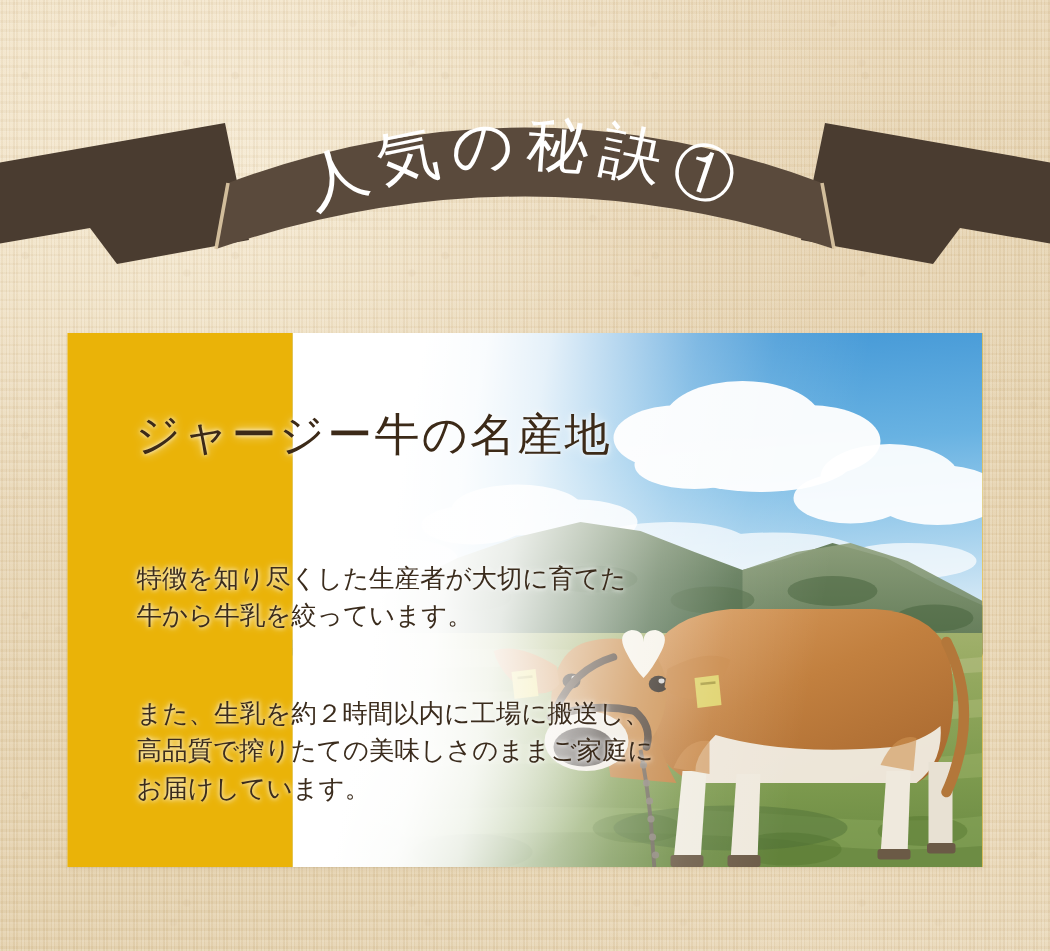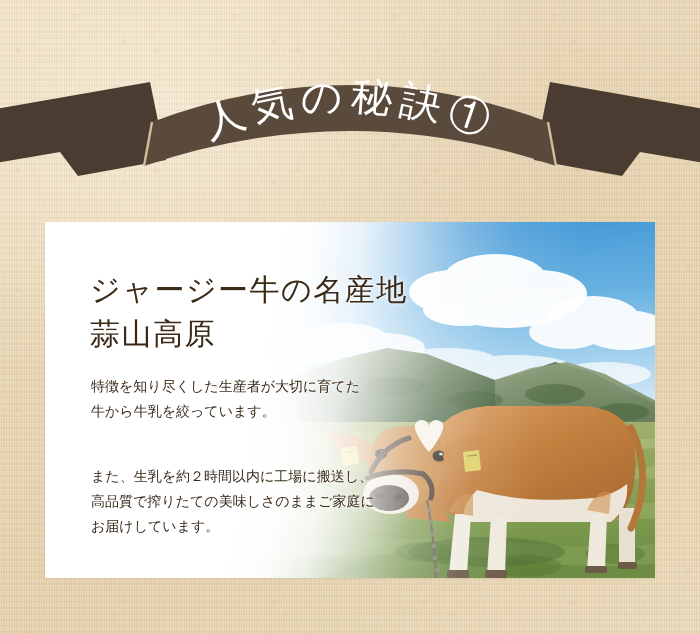--- a/index.html
+++ b/index.html
@@ -56,21 +56,21 @@
     font-family:"DejaVu Serif","Liberation Serif", serif;
     font-size:41px;
     fill:#ffffff;
     letter-spacing:7px;
   }
 
   
   #card {
     position:absolute; left:45px; top:222px;
     width:610px; height:356px;
-    background:#ffffff;
+    background:#eab308;
     overflow:hidden;
     box-shadow:0 1px 3px rgba(120,95,60,.10);
   }
 
   
   #photo { position:absolute; right:0; top:0; width:460px; height:356px; overflow:hidden; }
   #photo svg { display:block; width:460px; height:356px; }
 
   #photo-fade {
     position:absolute; left:0; top:0; width:460px; height:356px;
@@ -96,21 +96,21 @@
     letter-spacing:1.5px;
     white-space:nowrap;
     text-shadow:0 0 3px rgba(255,255,255,.9), 0 0 7px rgba(255,255,255,.75);
   }
   #headline-1 { top:48px; }
   #headline-2 { top:92px; }
 
   .para {
     position:absolute; left:46px;
     font-family:"DejaVu Serif","Liberation Serif", serif;
-    font-size:14px;
+    font-size:17px;
     line-height:25px;
     color:#3b2c1d;
     white-space:pre-line;
     text-shadow:0 0 3px rgba(255,255,255,.95), 0 0 6px rgba(255,255,255,.8);
   }
   #para-1 { top:152px; }
   #para-2 { top:242px; }
 </style>
 </head>
 <body>
@@ -342,21 +342,20 @@
         <path d="M436,206 Q452,238 446,274 Q442,294 436,306" stroke="#b3773a" stroke-width="7" fill="none" stroke-linecap="round"></path>
       </g>
 
       <rect x="0" y="180" width="300" height="176" fill="url(#sunhaze)"></rect>
     </svg>
     <div id="photo-fade"></div>
   </div>
 
   <div id="card-text">
     <div class="headline" id="headline-1">ジャージー牛の名産地</div>
-    <div class="headline" id="headline-2">蒜山高原</div>
 
     <div class="para" id="para-1">特徴を知り尽くした生産者が大切に育てた
 牛から牛乳を絞っています。</div>
     <div class="para" id="para-2">また、生乳を約２時間以内に工場に搬送し、
 高品質で搾りたての美味しさのままご家庭に
 お届けしています。</div>
   </div>
 </div>
 
 </body></html>

